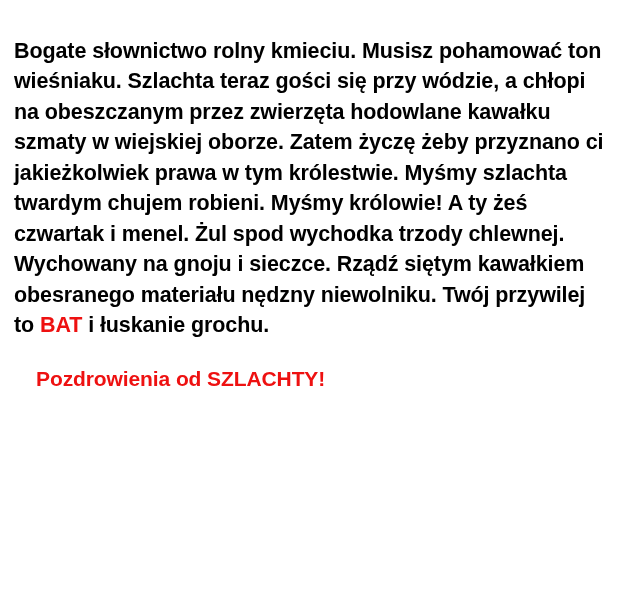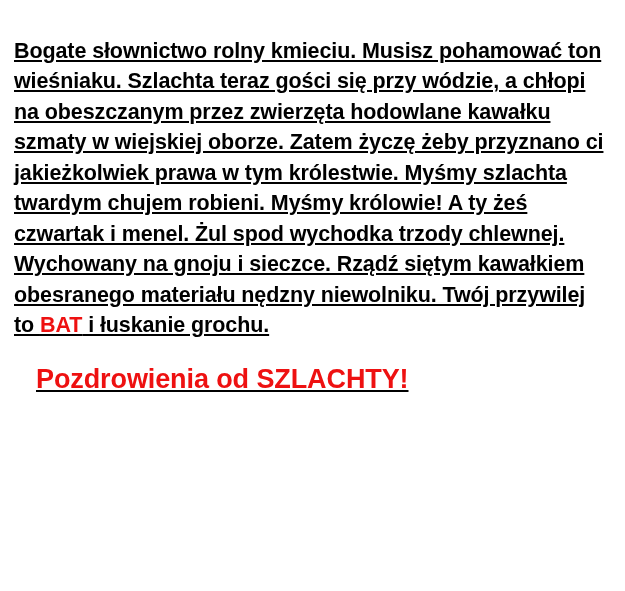--- a/index.html
+++ b/index.html
@@ -13,41 +13,40 @@
     font-family: "Liberation Sans", sans-serif;
     overflow: hidden;
   }
   .page {
     width: 625px;
     height: 577px;
     box-sizing: border-box;
     padding: 14px 14px 0 14px;
     background: #ffffff;
     position: relative;
-    text-decoration: underline;
   }
   .body-text {
     font-family: "Liberation Sans", sans-serif;
     font-size: 21.5px;
     font-weight: bold;
     line-height: 30.5px;
     color: #000000;
     letter-spacing: -0.1px;
     text-align: left;
     word-spacing: 0px;
   }
   .highlight {
     color: #ee1111;
     font-weight: bold;
   }
   .signature {
     margin-top: 23px;
     margin-left: 22px;
     font-family: "Liberation Sans", sans-serif;
-    font-size: 27px;
+    font-size: 21px;
     font-weight: bold;
     line-height: 30.5px;
     color: #ee1111;
     letter-spacing: -0.1px;
   }
 </style>
 </head>
 <body>
 
 <div class="page">

